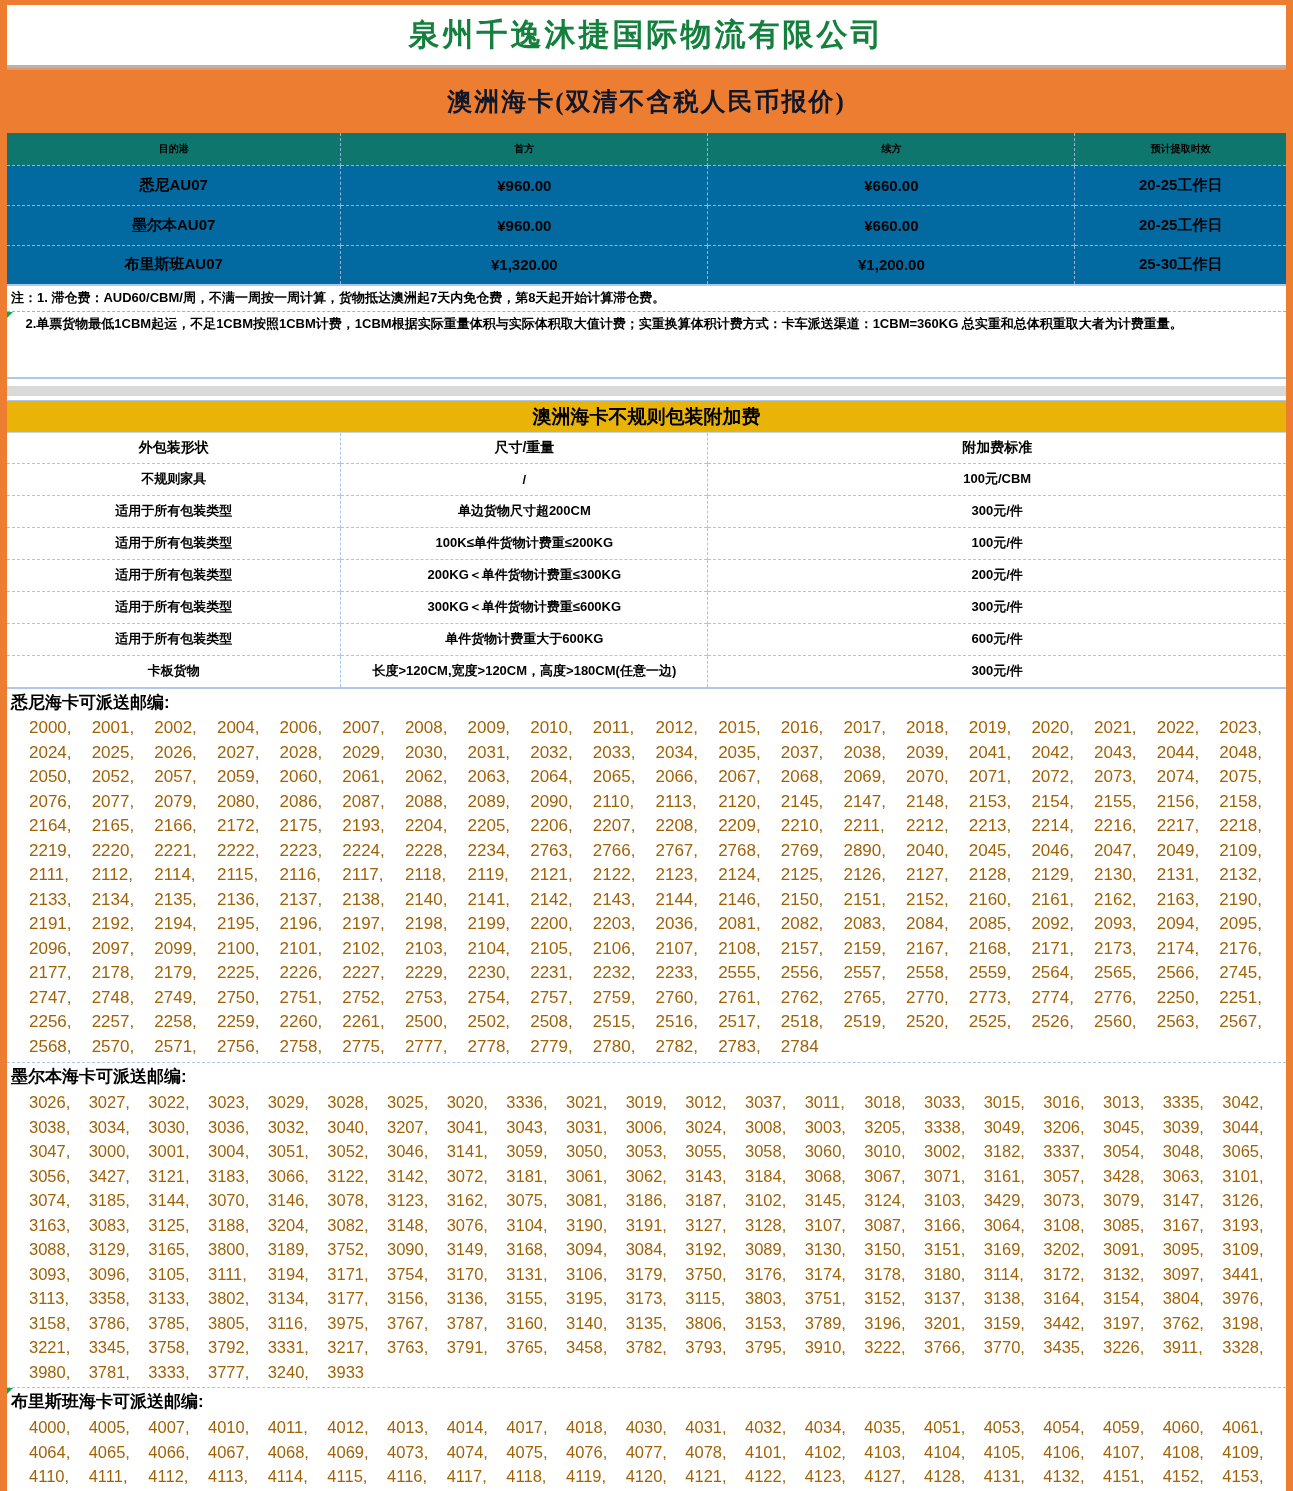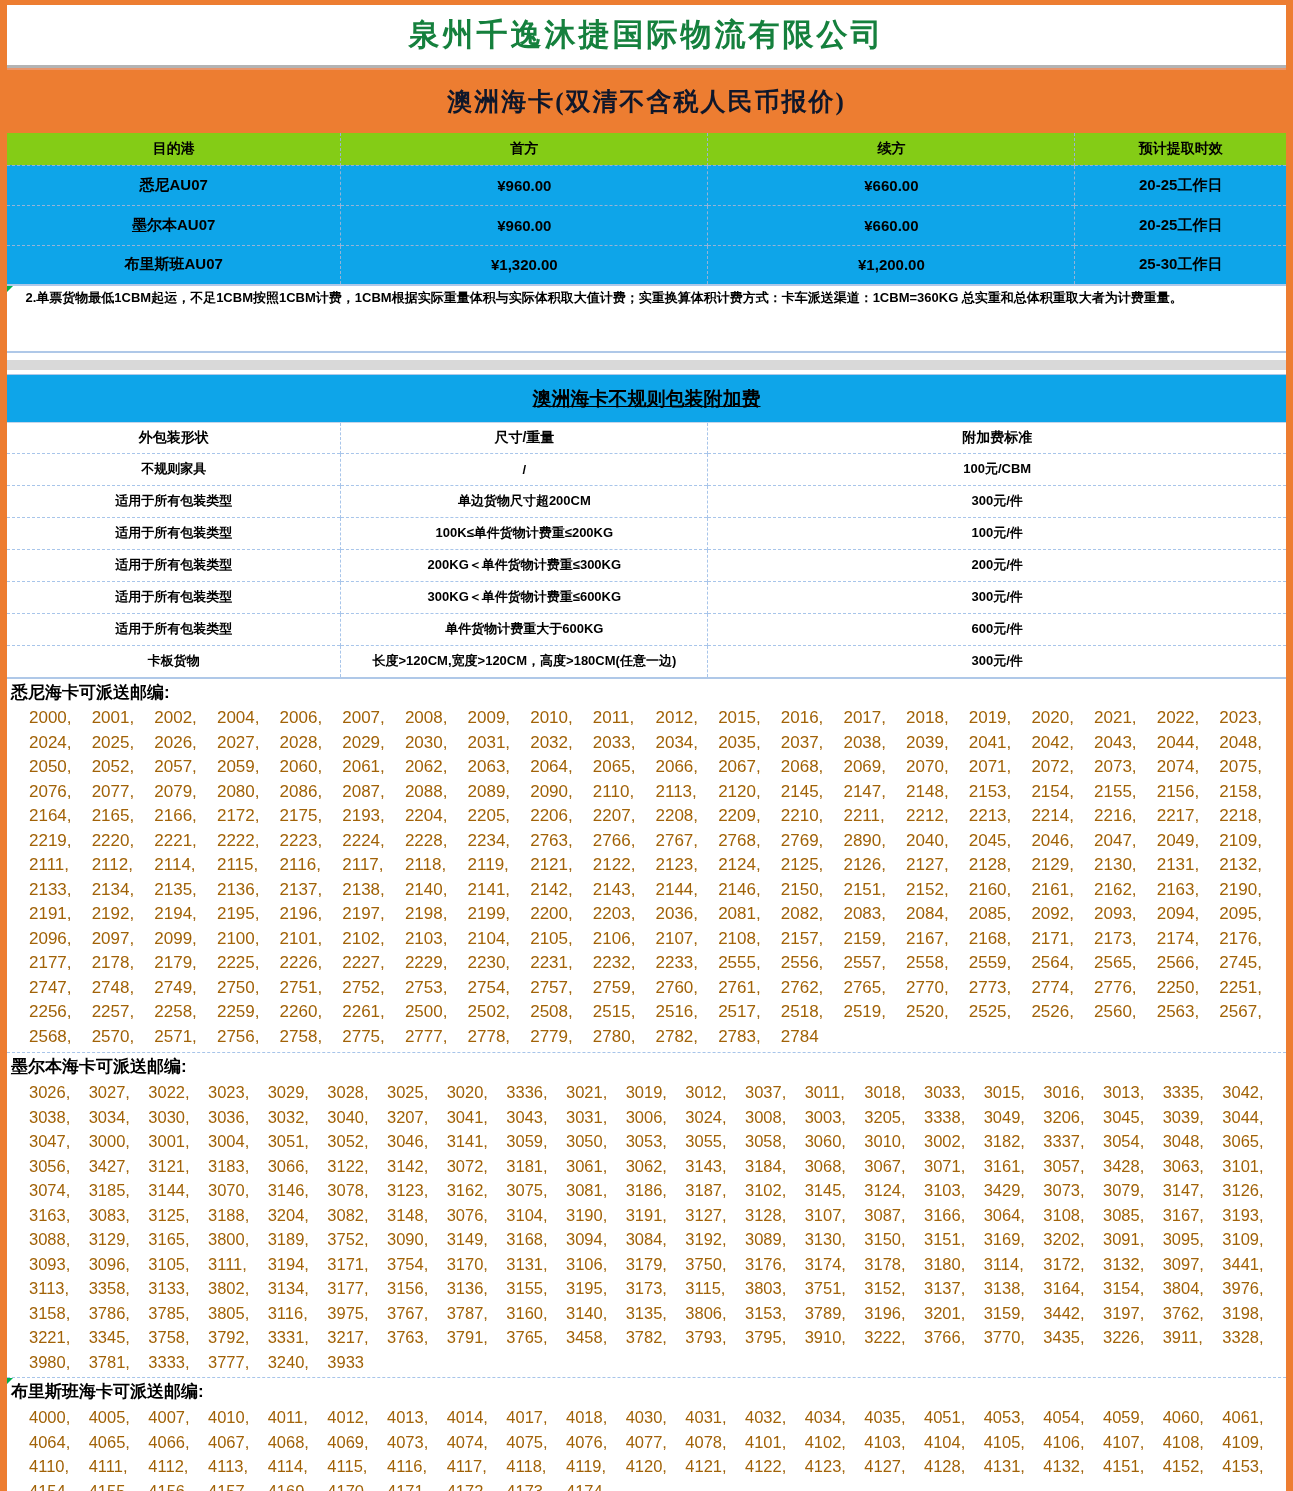--- a/index.html
+++ b/index.html
@@ -45,42 +45,41 @@
   table { width:100%; border-collapse:collapse; table-layout:fixed; }
   .rates { border-bottom:2px solid #AFC8E8; }
   .rates th, .rates td {
     border-left:1px dashed #95B3D7;
     border-top:1px dashed #95B3D7;
     text-align:center; vertical-align:middle;
     font-weight:bold;
   }
   .rates th:first-child, .rates td:first-child { border-left:none; }
   .rates thead th {
-    height:32px; background:#84cc16; font-size:14px; border-top:none;
-  }
-  .rates tbody td { height:40px; font-size:15px; background:#0ea5e9; }
+    height:32px; background:#0f766e; font-size:10px; border-top:none;
+  }
+  .rates tbody td { height:40px; font-size:15px; background:#0369a1; }
   .rates .c0 { width:26.1%; } .rates .c1 { width:28.7%; }
   .rates .c2 { width:28.7%; } .rates .c3 { width:16.5%; }
   
   .notes { border-bottom:2px solid #AFC8E8; }
   .note {
     font-size:13px; font-weight:600; line-height:20px;
     padding:2px 4px 3px 4px; position:relative;
   }
   .note1 { border-bottom:1px dashed #95B3D7; }
   .note2 { white-space:pre-wrap; }
   .gray-bar { height:10px; background:#D9D9D9; margin:7px 0 4px 0; }
   
   .surcharge-box { border-top:1px solid #AFC8E8; border-bottom:2px solid #AFC8E8; }
   .surcharge-title {
-    height:48px; background:#0ea5e9;
+    height:32px; background:#eab308;
     display:flex; align-items:center; justify-content:center;
     font-size:19px; font-weight:bold;
     border-bottom:1px solid #C5D5EA;
-    text-decoration:underline;
   }
   .surcharge th, .surcharge td {
     border-left:1px dashed #A8C5EA;
     border-top:1px dashed #A8C5EA;
     text-align:center; vertical-align:middle; font-weight:bold;
   }
   .surcharge th:first-child, .surcharge td:first-child { border-left:none; }
   .surcharge thead th { height:30px; font-size:14px; border-top:none; }
   .surcharge tbody td { height:32px; font-size:13px; }
   .surcharge .c0 { width:26.1%; } .surcharge .c1 { width:28.7%; }
@@ -150,20 +149,21 @@
         <tr>
           <td>布里斯班AU07</td>
           <td>¥1,320.00</td>
           <td>¥1,200.00</td>
           <td>25-30工作日</td>
         </tr>
       </tbody>
   </table>
 
   <div class="notes">
+    <div class="note note1">注：1. 滞仓费：AUD60/CBM/周，不满一周按一周计算，货物抵达澳洲起7天内免仓费，第8天起开始计算滞仓费。</div>
     <div class="note note2">    2.单票货物最低1CBM起运，不足1CBM按照1CBM计费，1CBM根据实际重量体积与实际体积取大值计费；实重换算体积计费方式：卡车派送渠道：1CBM=360KG 总实重和总体积重取大者为计费重量。
       <i class="comment-tri" style="top:0;"></i>
     </div>
   </div>
 
   <div class="gray-bar"></div>
 
   <div class="surcharge-box">
     <div class="surcharge-title">澳洲海卡不规则包装附加费</div>
     <table class="surcharge">

